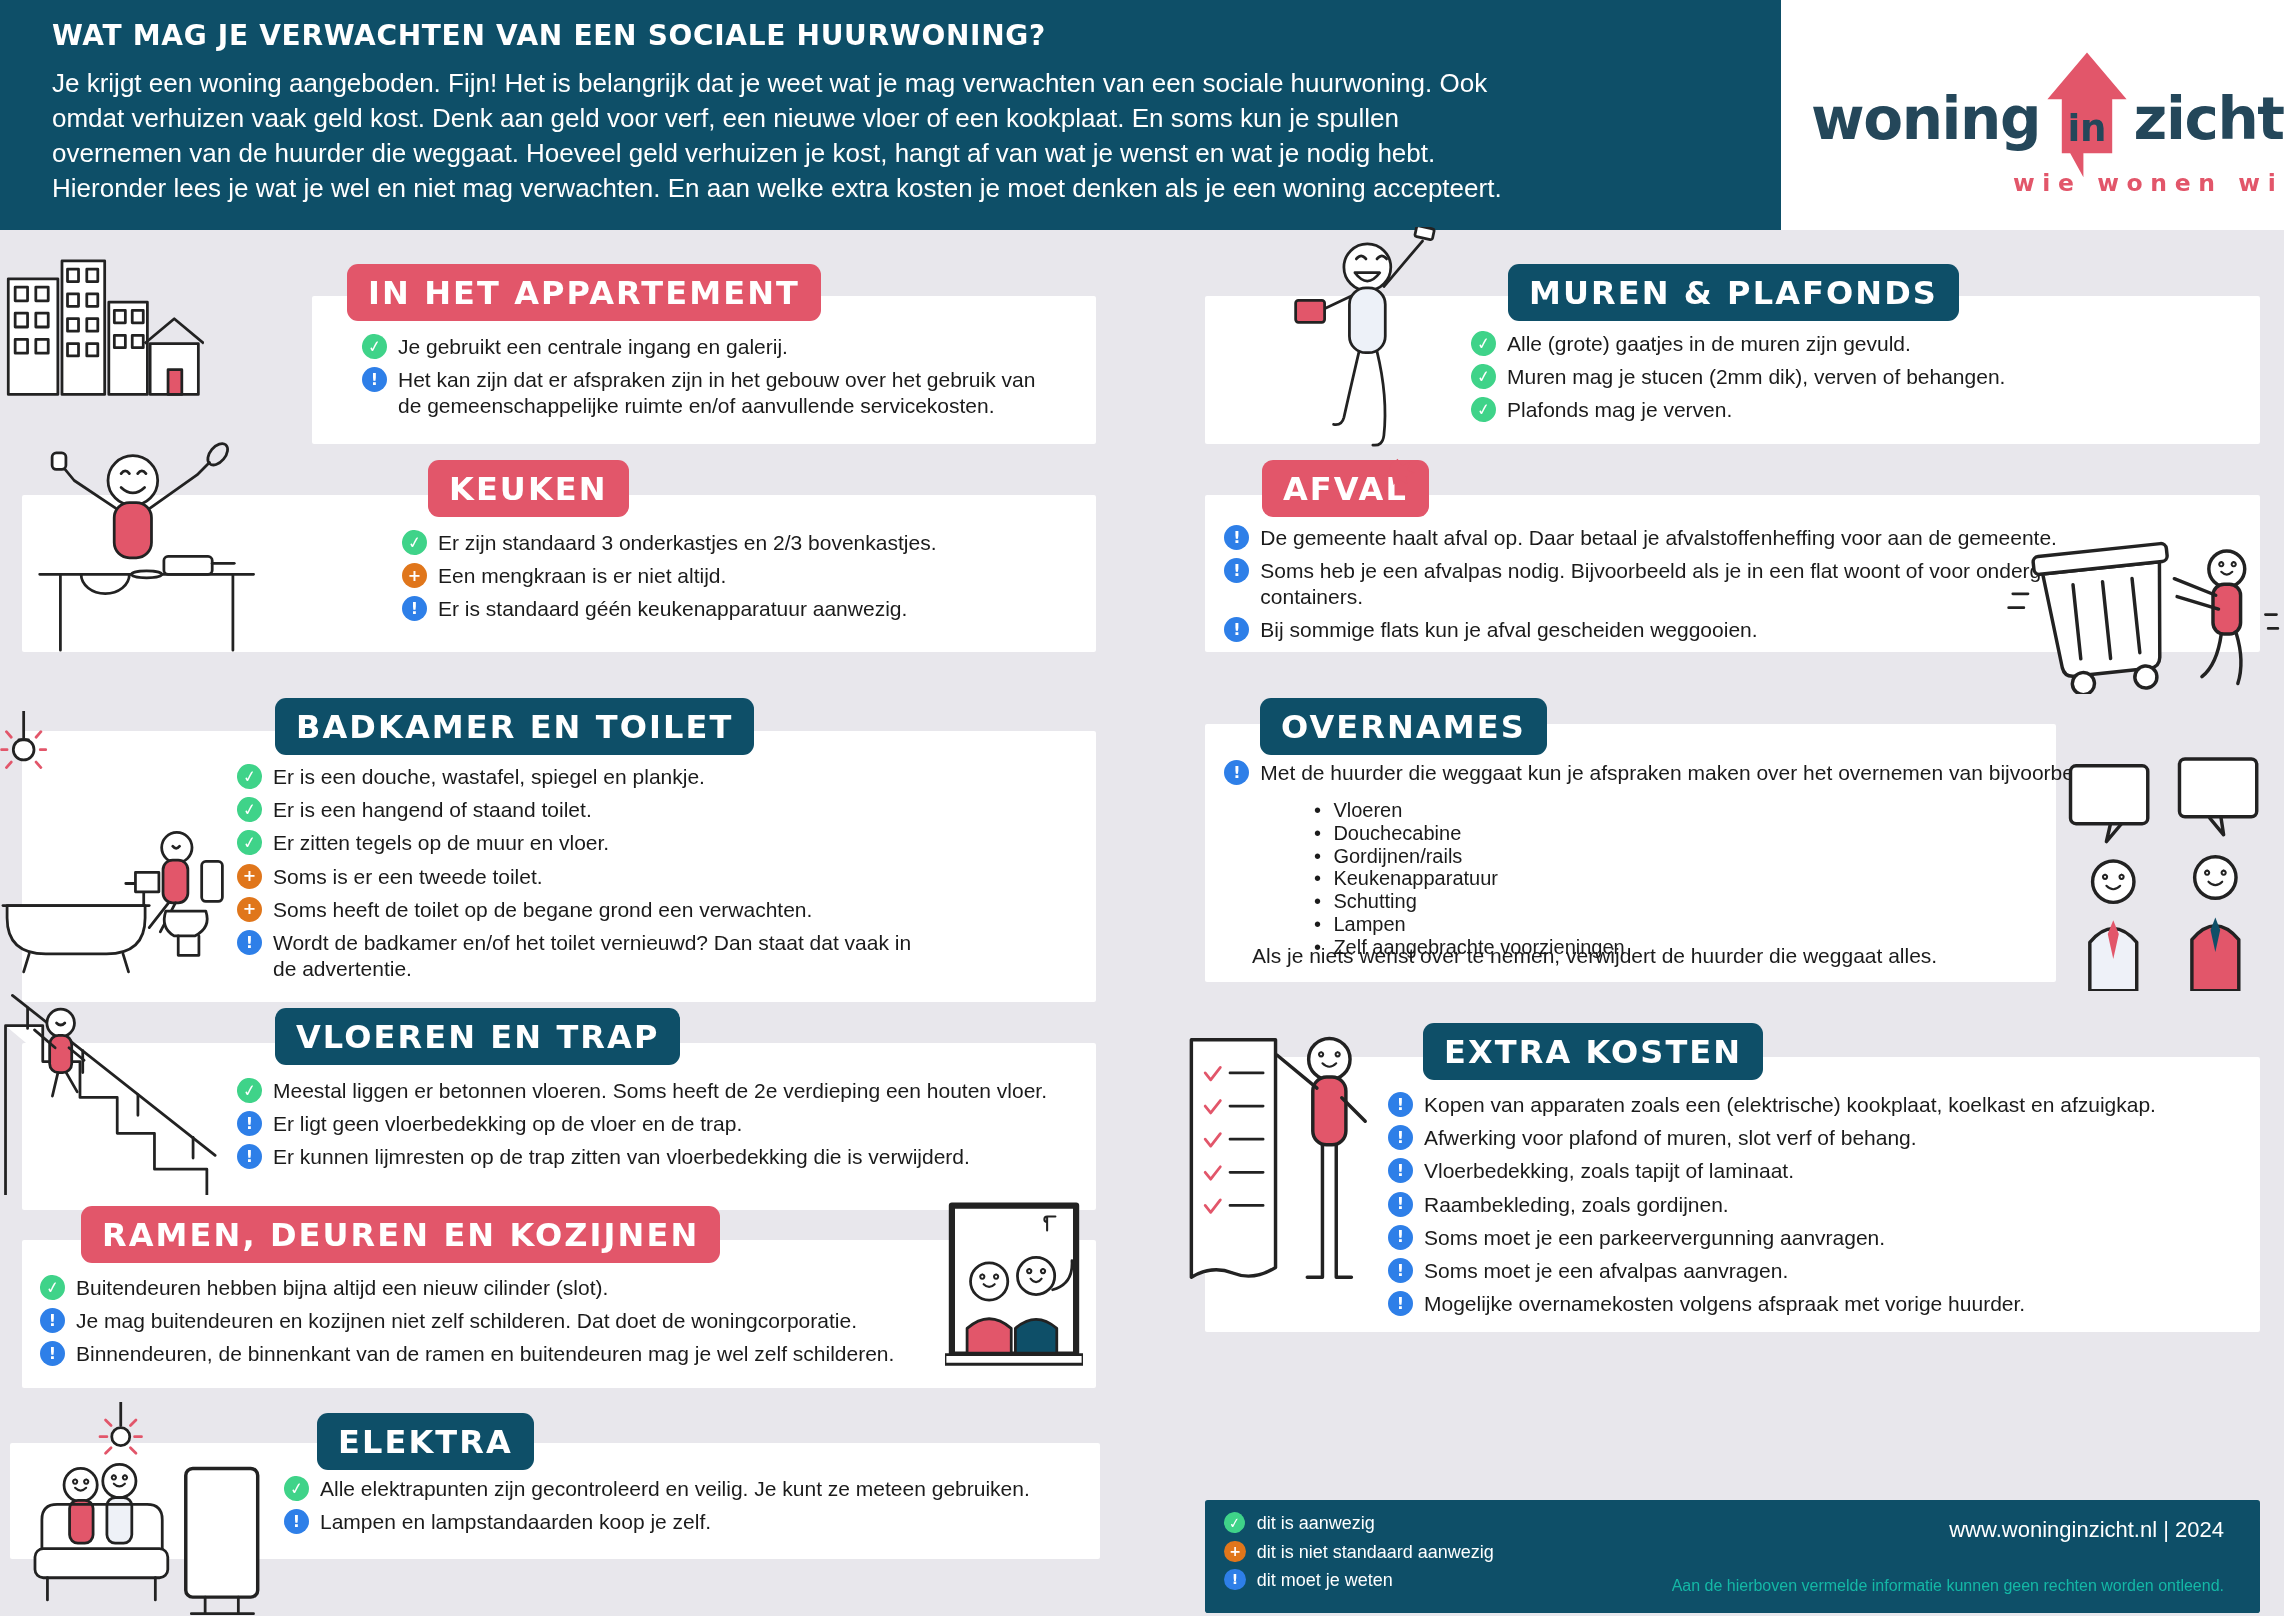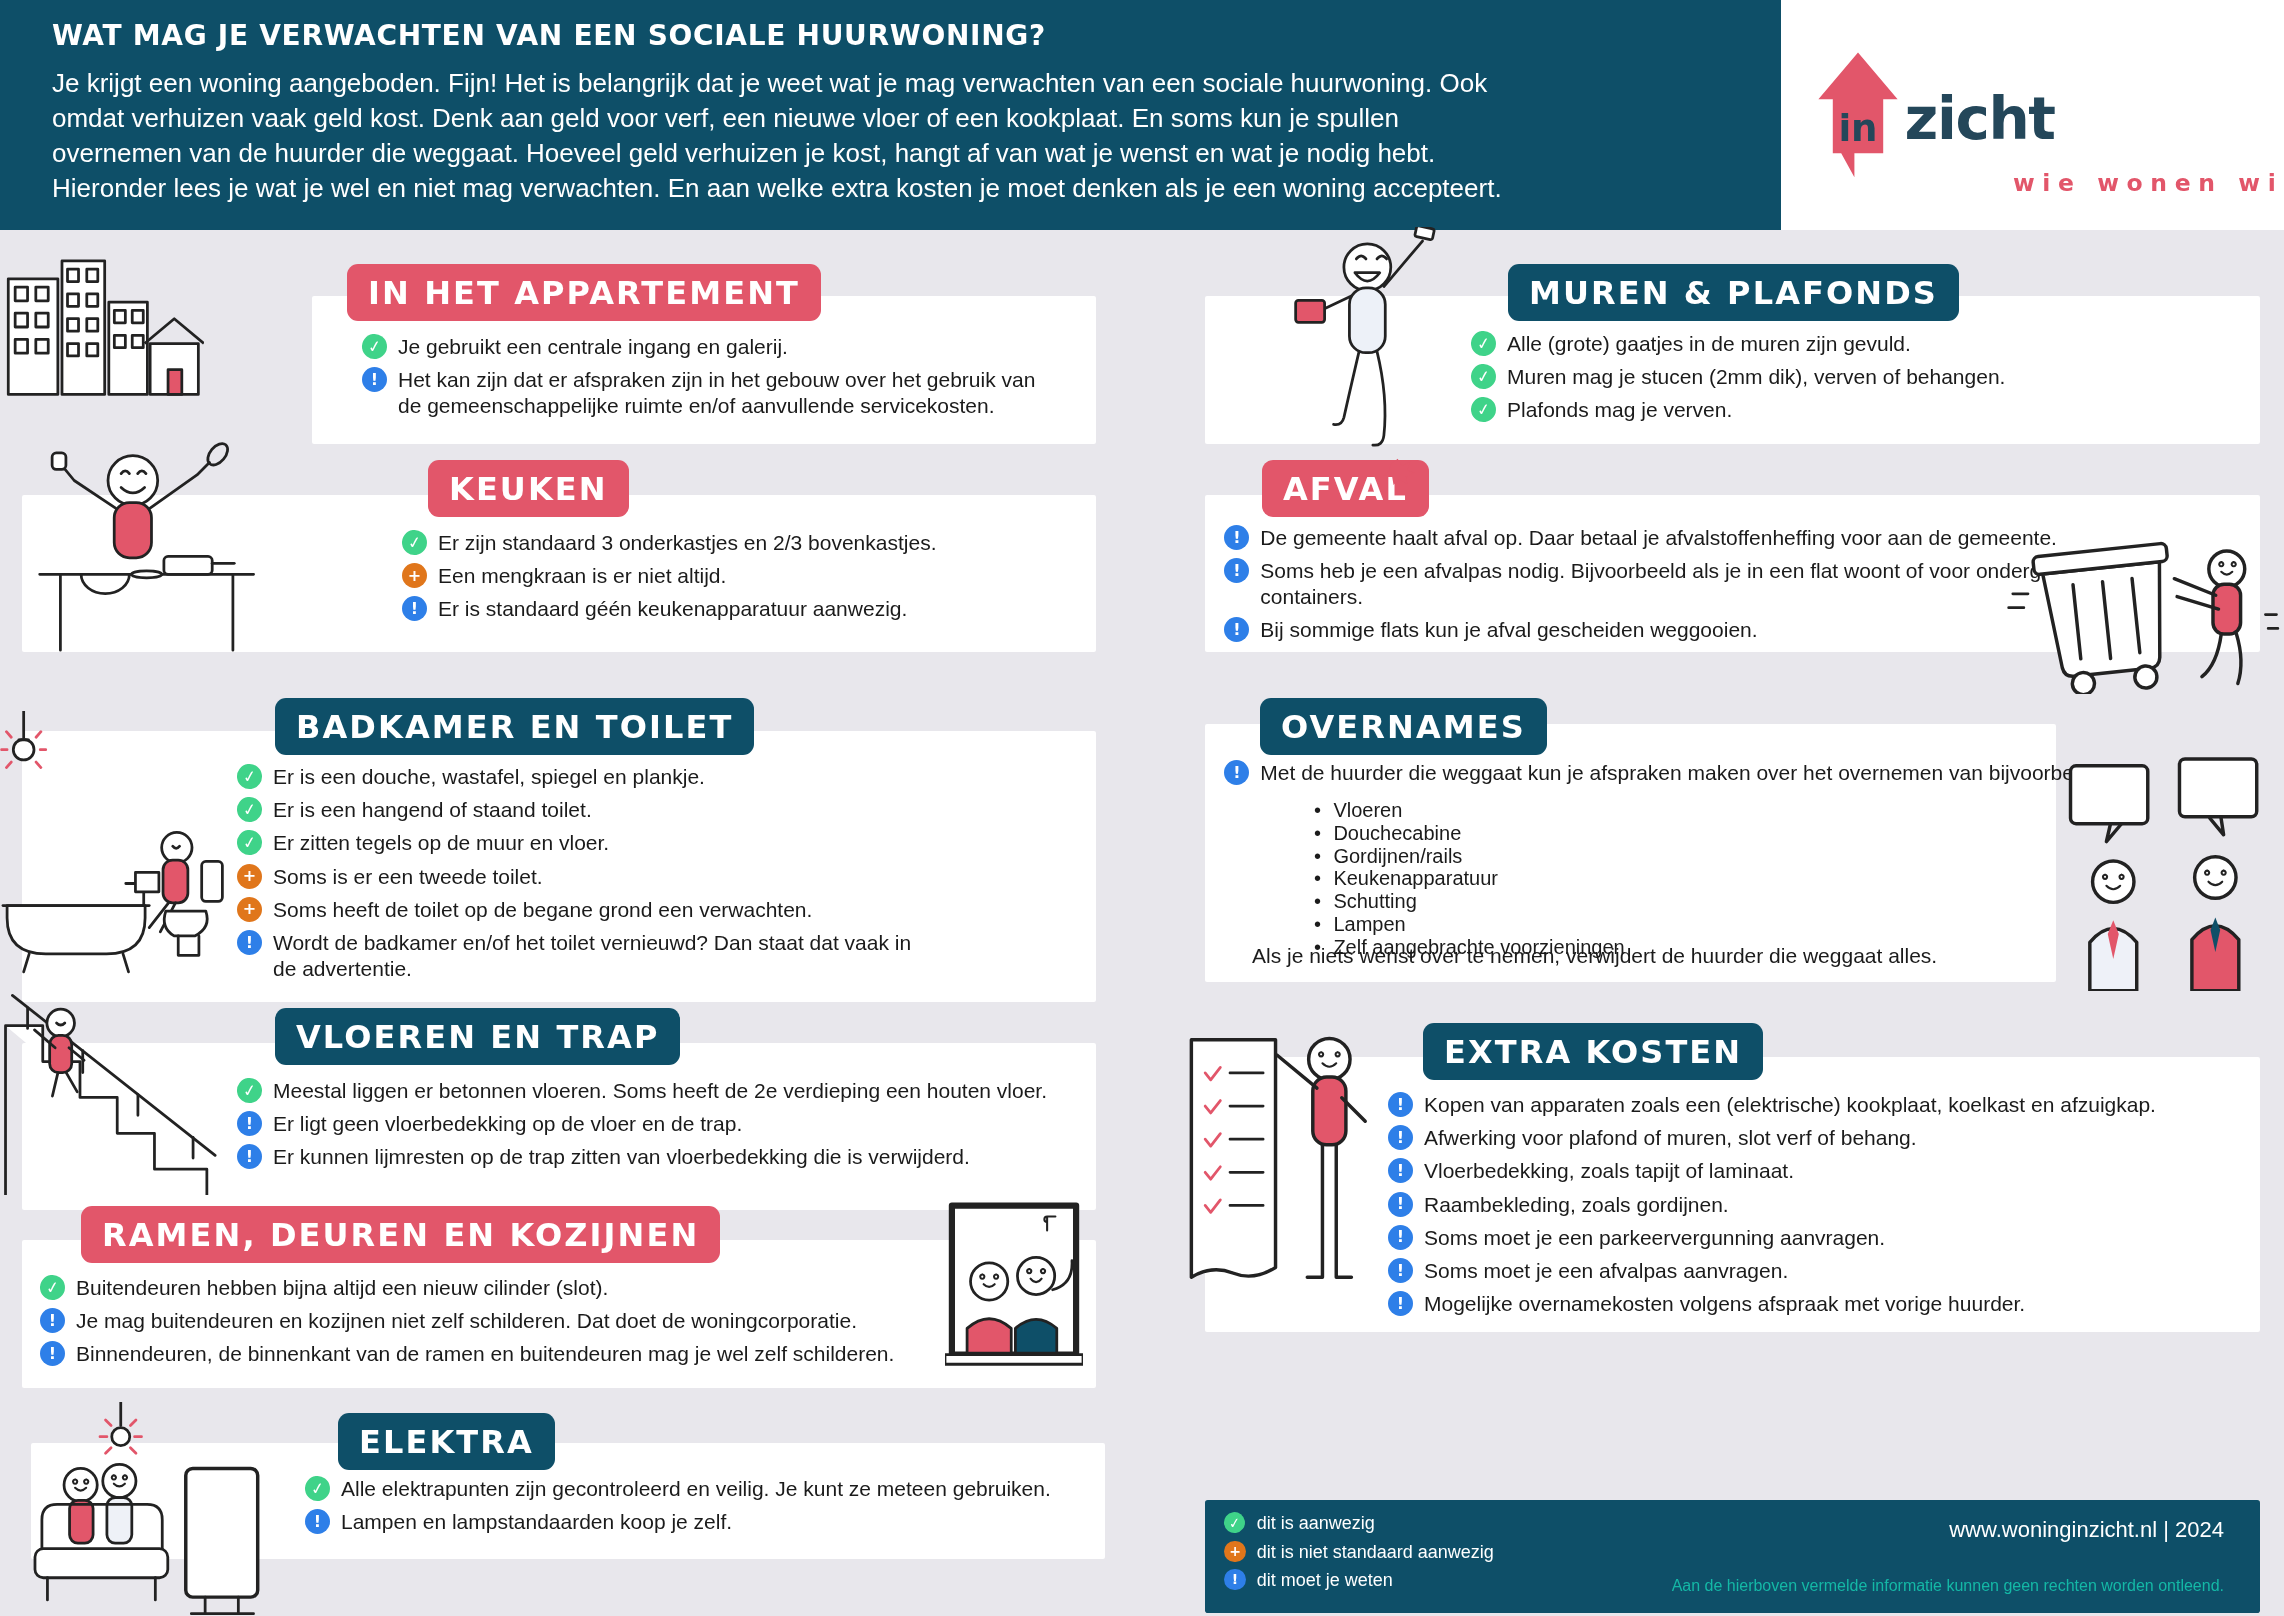--- a/index.html
+++ b/index.html
@@ -52,20 +52,21 @@
 
   <div class="header">
     <div class="h-title">WAT MAG JE VERWACHTEN VAN EEN SOCIALE HUURWONING?</div>
     <div class="h-intro">Je krijgt een woning aangeboden. Fijn! Het is belangrijk dat je weet wat je mag verwachten van een sociale huurwoning. Ook
 omdat verhuizen vaak geld kost. Denk aan geld voor verf, een nieuwe vloer of een kookplaat. En soms kun je spullen
 overnemen van de huurder die weggaat. Hoeveel geld verhuizen je kost, hangt af van wat je wenst en wat je nodig hebt.
 Hieronder lees je wat je wel en niet mag verwachten. En aan welke extra kosten je moet denken als je een woning accepteert.</div>
   </div>
   <div class="logo-box">
     <div class="logo-row">
+      <span class="logo-word">woning</span>
       <svg class="logo-house" viewBox="0 0 140 230">
         <path d="M70,4 L136,82 L112,82 L112,172 L64,172 L64,212 L42,172 L28,172 L28,82 L4,82 Z" fill="#e2566a"></path>
         <text x="70" y="152" text-anchor="middle" font-family="DejaVu Sans, sans-serif" font-weight="bold" font-size="62" fill="#24475a">in</text>
       </svg>
       <span class="logo-word">zicht</span>
     </div>
     <div class="logo-tagline">wie wonen wil</div>
   </div>
 
   <section class="sec" style="left:312px;top:296px;width:784px;height:148px;">
@@ -159,21 +160,21 @@
           <span class="ic info">!</span>
           <span>Je mag buitendeuren en kozijnen niet zelf schilderen. Dat doet de woningcorporatie.</span>
         </div>
         <div class="item">
           <span class="ic info">!</span>
           <span>Binnendeuren, de binnenkant van de ramen en buitendeuren mag je wel zelf schilderen.</span>
         </div>
       </div>
   </section>
 
-  <section class="sec" style="left:31px;top:1443px;width:1074px;height:116px;">
+  <section class="sec" style="left:10px;top:1443px;width:1074px;height:116px;padding-left:16px;">
     <div class="badge teal" style="left:307px;top:-30px;">ELEKTRA</div>
     <div class="items" style="left:274px;top:33px;width:863px;">
         <div class="item">
           <span class="ic check">✓</span>
           <span>Alle elektrapunten zijn gecontroleerd en veilig. Je kunt ze meteen gebruiken.</span>
         </div>
         <div class="item">
           <span class="ic info">!</span>
           <span>Lampen en lampstandaarden koop je zelf.</span>
         </div>

